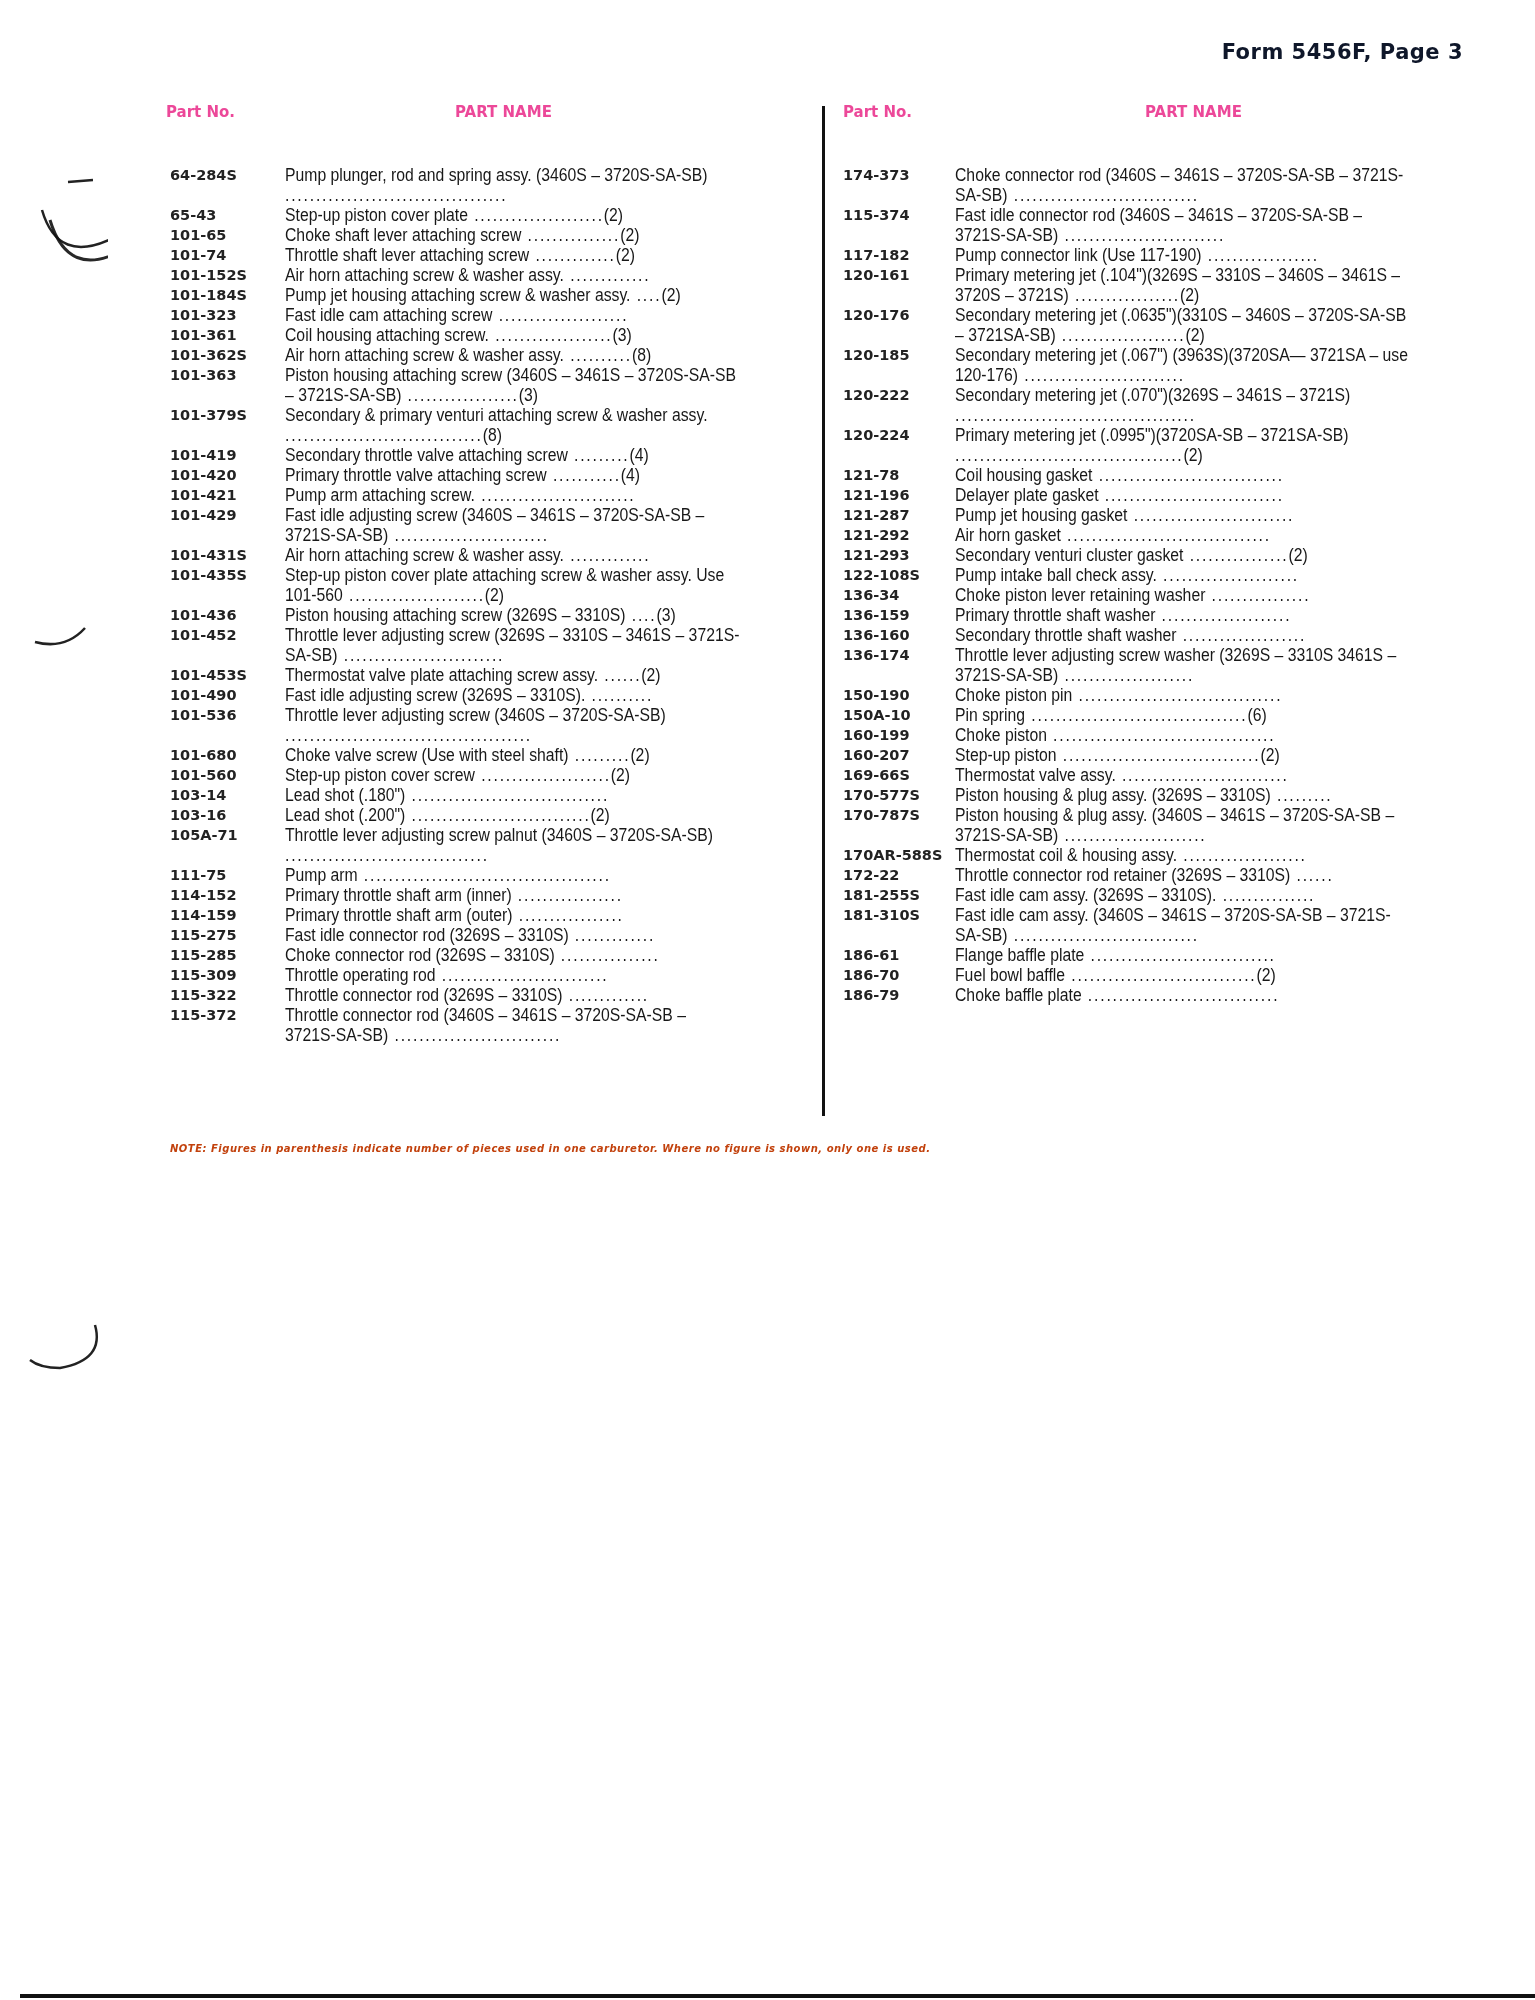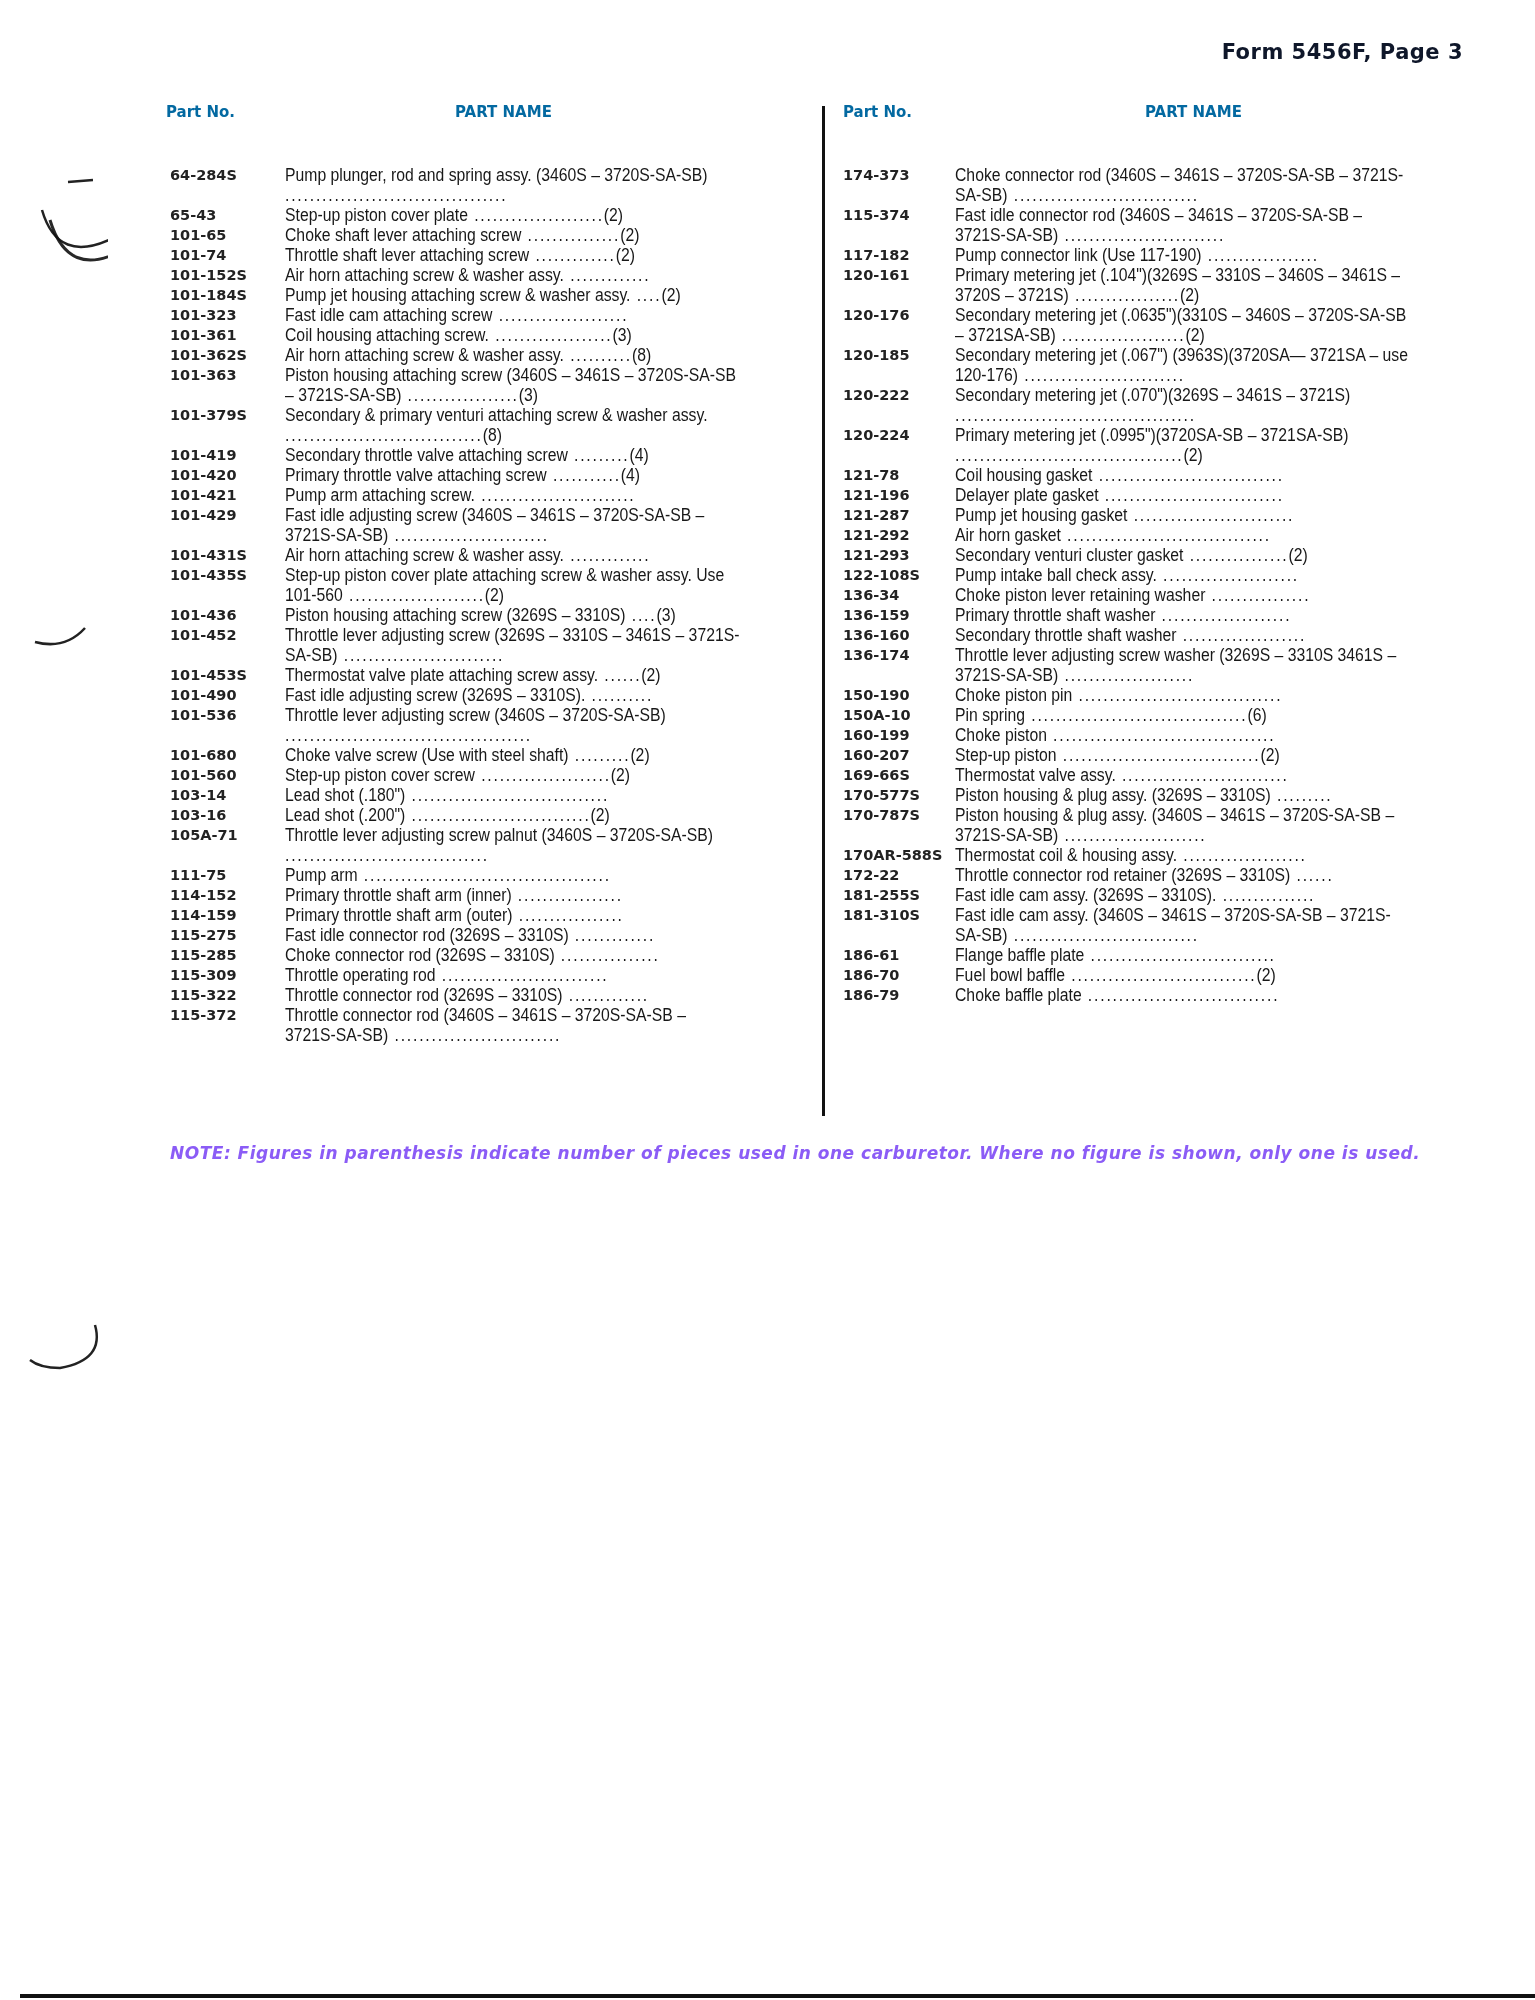--- a/index.html
+++ b/index.html
@@ -7,21 +7,21 @@
     width: 1535px; height: 2000px; position: relative; overflow: hidden;
     font-family: "Liberation Sans", sans-serif; color: #141414;
   }
   .form-label {
     position: absolute; top: 40px; right: 72px;
     font-family: "DejaVu Sans", sans-serif; font-weight: bold; font-size: 21px;
     letter-spacing: 0.5px; color: #0f172a;
   }
   .col-header {
     position: absolute; top: 103px;
-    font-family: "DejaVu Sans", sans-serif; font-weight: bold; font-size: 15px; color: #0369a1;
+    font-family: "DejaVu Sans", sans-serif; font-weight: bold; font-size: 15px; color: #ec4899;
   }
   .divider {
     position: absolute; left: 822px; top: 106px; width: 3px; height: 1010px; background: #111;
   }
   .col {
     position: absolute; top: 165px;
     font-family: "Liberation Sans Narrow", "Liberation Sans", sans-serif;
     font-size: 17.5px; line-height: 20px; color: #181818;
   }
   .col.left { left: 170px; width: 620px; }
@@ -34,21 +34,21 @@
   .col.left .pno { width: 115px; }
   .col.right .pno { width: 112px; }
   .pname {
     flex: 1 1 auto; position: relative; overflow: hidden; white-space: normal;
     transform: scaleX(0.9); transform-origin: left top; width: 111%;
   }
   .lead { letter-spacing: 2px; }
   .note {
     position: absolute; top: 1143px; left: 170px; width: 1300px;
     font-family: "DejaVu Sans", sans-serif; font-style: italic; font-weight: bold;
-    font-size: 17px; color: #8b5cf6; letter-spacing: 0.5px;
+    font-size: 10px; color: #c2410c; letter-spacing: 0.5px;
   }
   .bottom-rule {
     position: absolute; left: 20px; right: 0; top: 1994px; height: 4px; background: #111;
   }
   .mark { position: absolute; }
 </style>
 </head>
 <body>
 
 <div>

